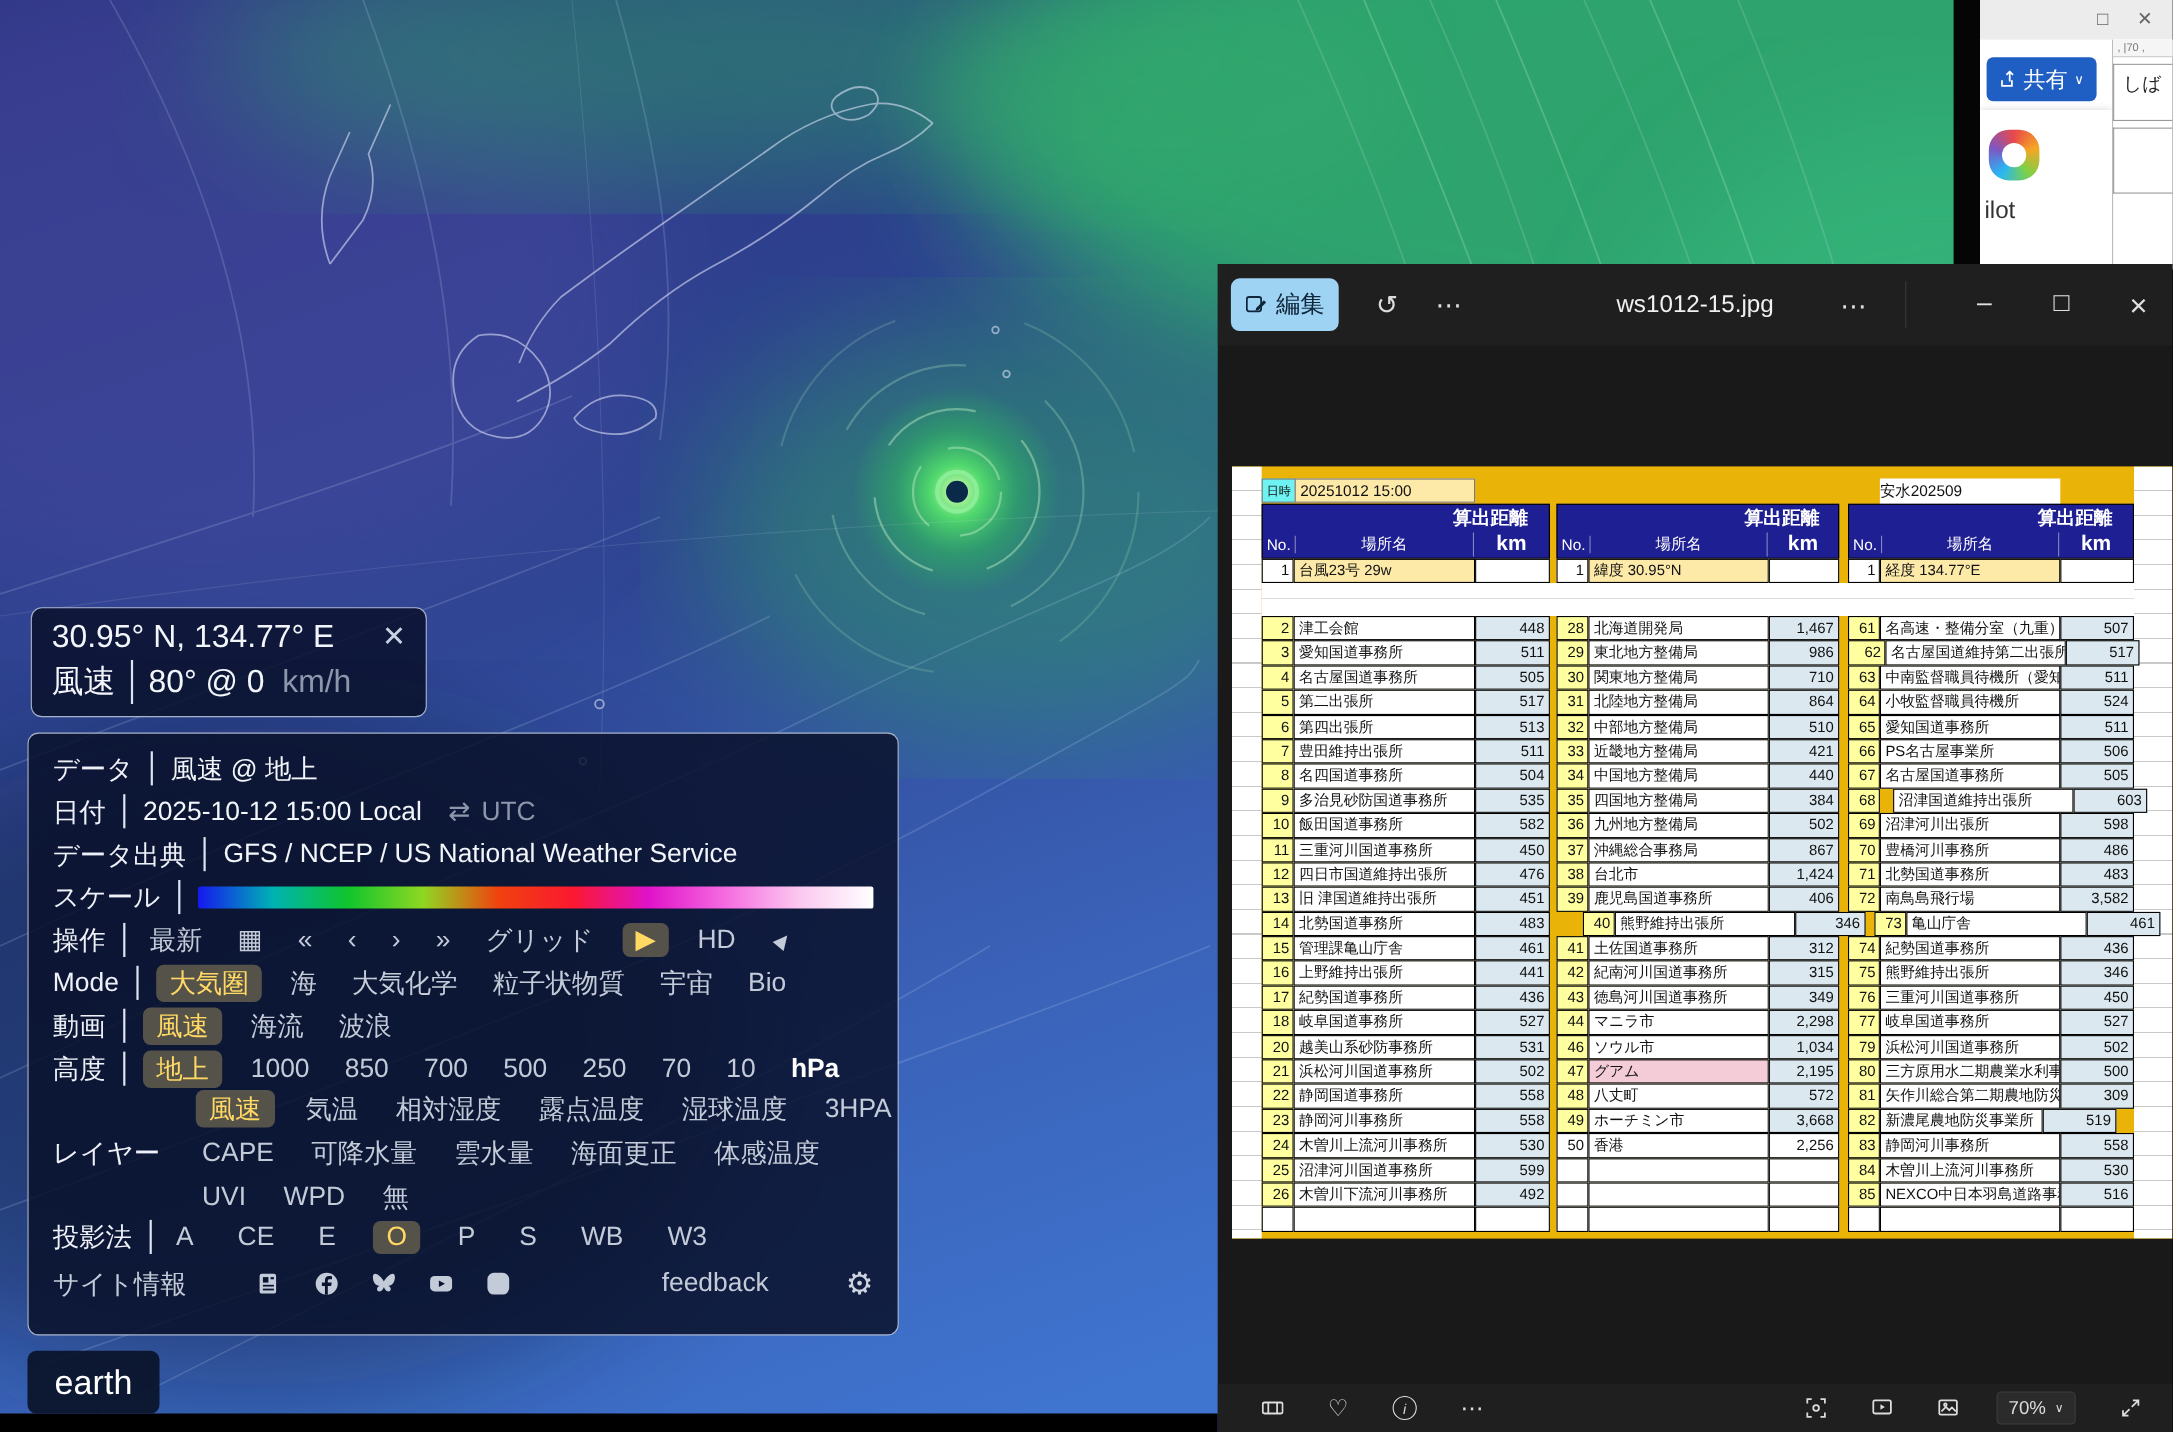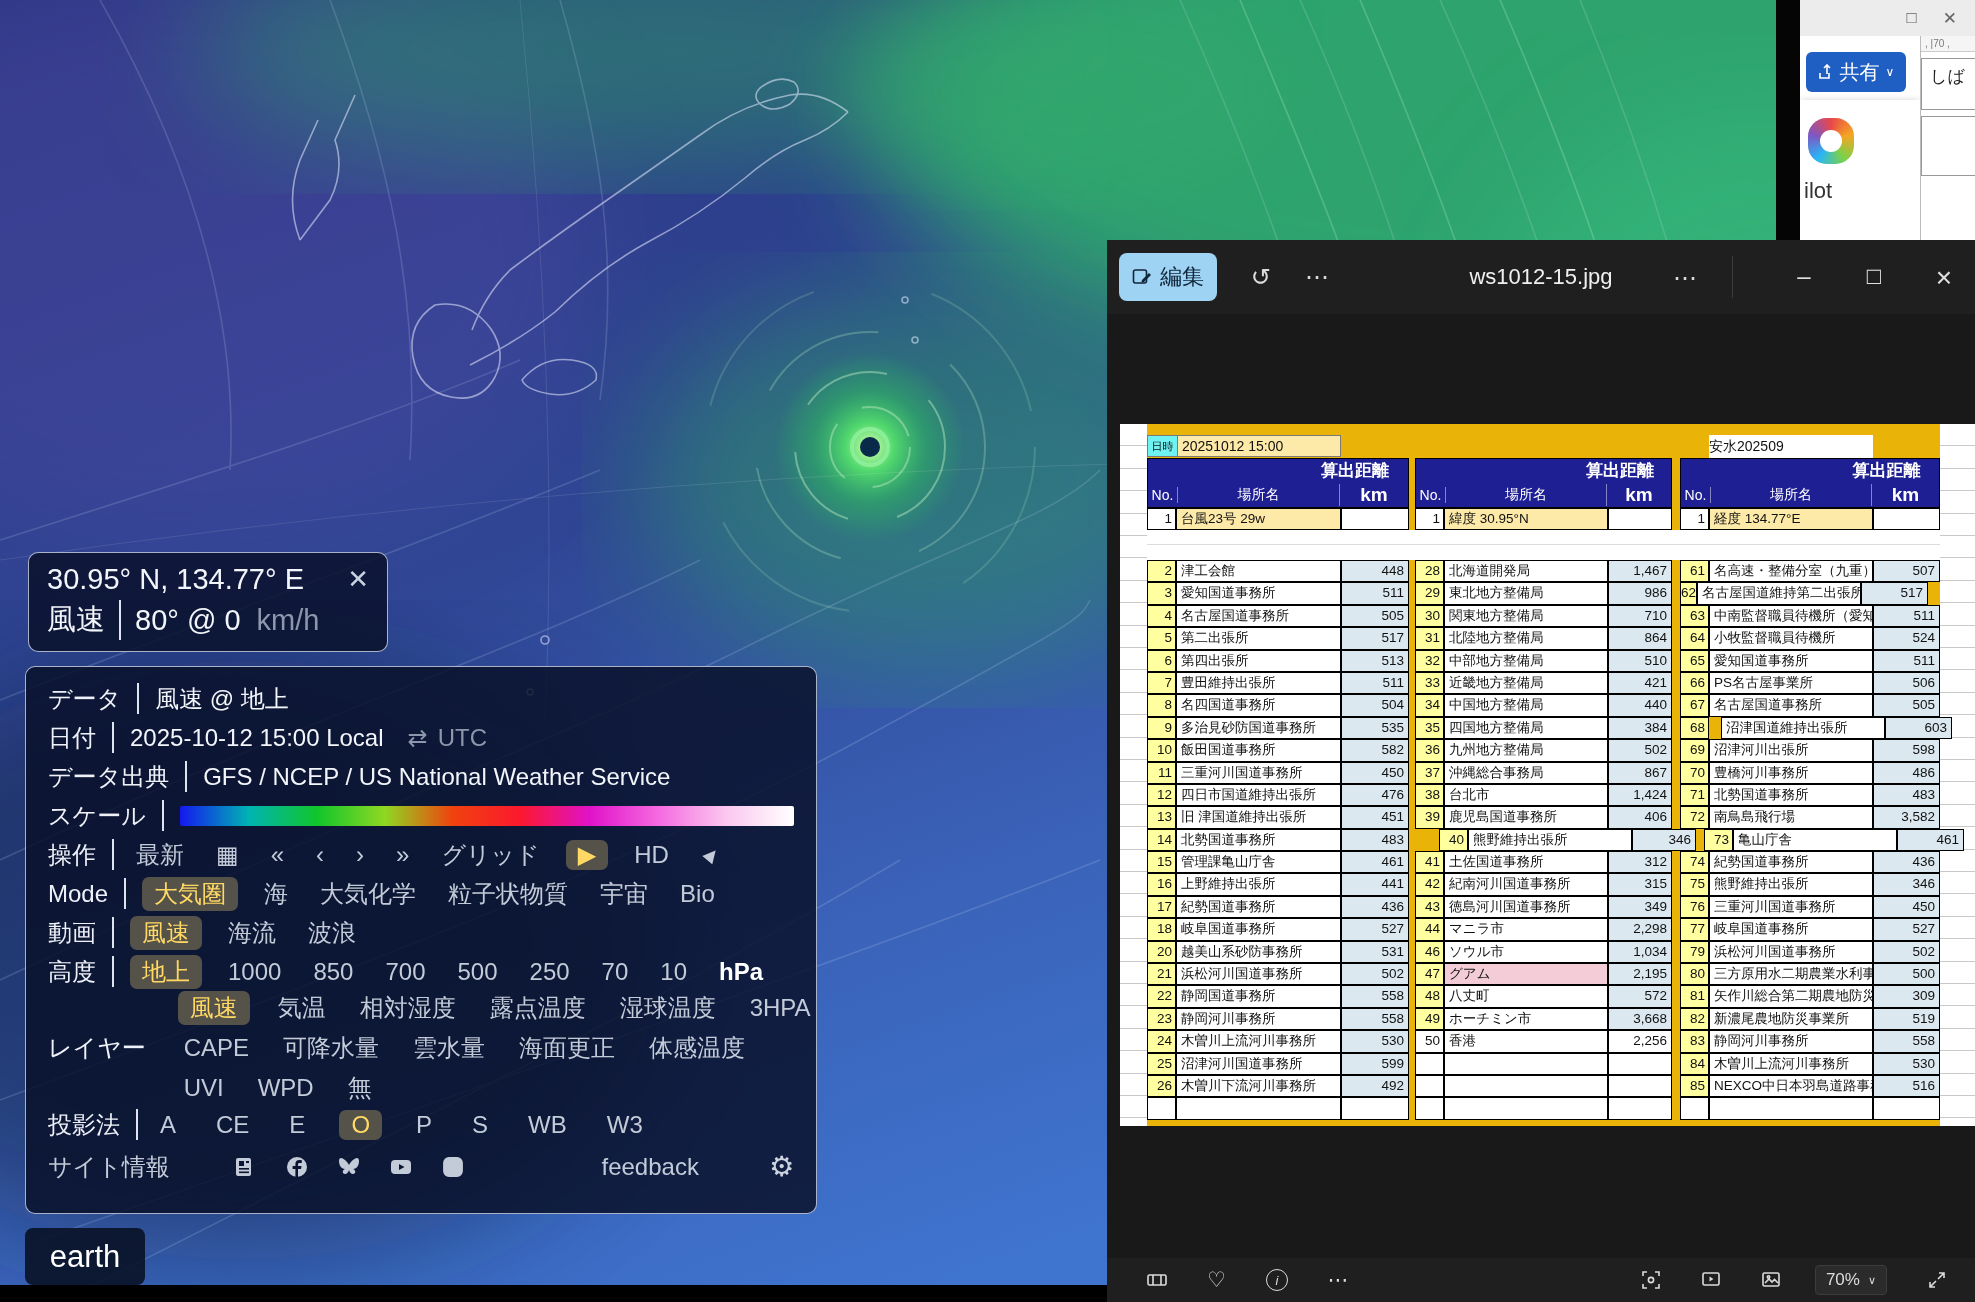--- a/index.html
+++ b/index.html
@@ -7,21 +7,21 @@
   #stage{position:absolute;left:0;top:0;width:1975px;height:1302px;}
   
   #map{position:absolute;left:0;top:0;width:1800px;height:1302px;overflow:hidden;}
   #map svg{display:block;}
   #bottom-strip{position:absolute;left:0;top:1285px;width:1107px;height:17px;background:#000;}
   #map-vstrip{position:absolute;left:1776px;top:0;width:24px;height:245px;background:#050505;}
   
   .overlaybox{position:absolute;background:rgba(8,16,40,.84);border:1px solid rgba(208,218,238,.8);
     border-radius:10px;color:#f2f5fa;}
   #loc-popup{left:28px;top:552px;width:360px;height:100px;padding:10px 18px;box-sizing:border-box;}
-  #loc-popup .l1{display:flex;align-items:center;font-size:29px;gap:34px;}
+  #loc-popup .l1{display:flex;font-size:29px;gap:34px;}
   #loc-popup .close{margin-left:auto;color:#c9d2e0;font-size:26px;cursor:pointer;}
   #loc-popup .l2{display:flex;align-items:center;font-size:29px;margin-top:4px;}
   .vbar{display:inline-block;width:2px;align-self:stretch;background:#dfe5f0;margin:0 14px;}
   .dim{color:#8d96aa;}
   
   #panel{left:25px;top:666px;width:792px;height:548px;padding:12px 22px;box-sizing:border-box;}
   .prow{display:flex;align-items:center;min-height:39px;font-size:24px;}
   .plabel{color:#eef1f8;white-space:nowrap;}
   .pbar{width:2px;align-self:stretch;background:#dfe5f0;margin:4px 16px;}
   .pcontent{display:flex;align-items:center;gap:20px;flex:1;flex-wrap:nowrap;}
@@ -476,21 +476,21 @@
           </div>
           <div class="trow" style="height: 22.4px;">
             <div class="tc no" style="width: 29px;">3</div>
             <div class="tc name" style="width: 165px;">愛知国道事務所</div>
             <div class="tc km" style="width: 68px;">511</div>
             <div class="gapsp" style="width: 6px;"></div>
             <div class="tc no" style="width: 29px;">29</div>
             <div class="tc name" style="width: 164px;">東北地方整備局</div>
             <div class="tc km" style="width: 64px;">986</div>
             <div class="gapsp" style="width: 8px;"></div>
-            <div class="tc no" style="width: 17px;">62</div>
+            <div class="tc no" style="width: 34px;">62</div>
             <div class="tc name" style="width: 164px;">名古屋国道維持第二出張所</div>
             <div class="tc km" style="width: 67px;">517</div>
           </div>
           <div class="trow" style="height: 22.4px;">
             <div class="tc no" style="width: 29px;">4</div>
             <div class="tc name" style="width: 165px;">名古屋国道事務所</div>
             <div class="tc km" style="width: 68px;">505</div>
             <div class="gapsp" style="width: 6px;"></div>
             <div class="tc no" style="width: 29px;">30</div>
             <div class="tc name" style="width: 164px;">関東地方整備局</div>
@@ -724,21 +724,21 @@
           <div class="trow" style="height: 22.4px;">
             <div class="tc no" style="width: 29px;">23</div>
             <div class="tc name" style="width: 165px;">静岡河川事務所</div>
             <div class="tc km" style="width: 68px;">558</div>
             <div class="gapsp" style="width: 6px;"></div>
             <div class="tc no" style="width: 29px;">49</div>
             <div class="tc name" style="width: 164px;">ホーチミン市</div>
             <div class="tc km" style="width: 64px;">3,668</div>
             <div class="gapsp" style="width: 8px;"></div>
             <div class="tc no" style="width: 29px;">82</div>
-            <div class="tc name" style="width: 164px;">新濃尾農地防災事業所</div>
+            <div class="tc name" style="width: 148px;">新濃尾農地防災事業所</div>
             <div class="tc km" style="width: 67px;">519</div>
           </div>
           <div class="trow" style="height: 22.4px;">
             <div class="tc no" style="width: 29px;">24</div>
             <div class="tc name" style="width: 165px;">木曽川上流河川事務所</div>
             <div class="tc km" style="width: 68px;">530</div>
             <div class="gapsp" style="width: 6px;"></div>
             <div class="tc no plain" style="width: 29px;">50</div>
             <div class="tc name" style="width: 164px;">香港</div>
             <div class="tc km plain" style="width: 64px;">2,256</div>

